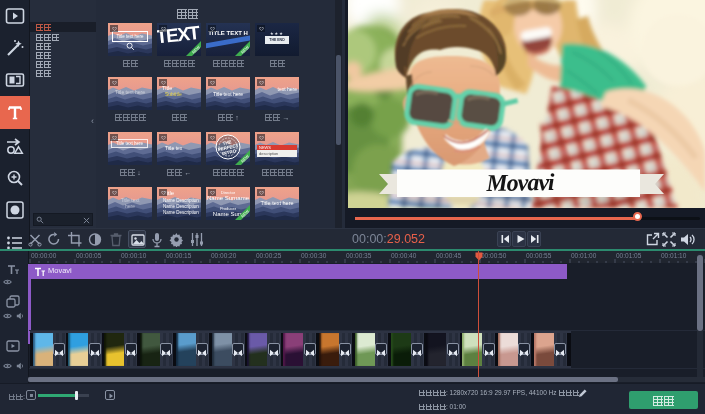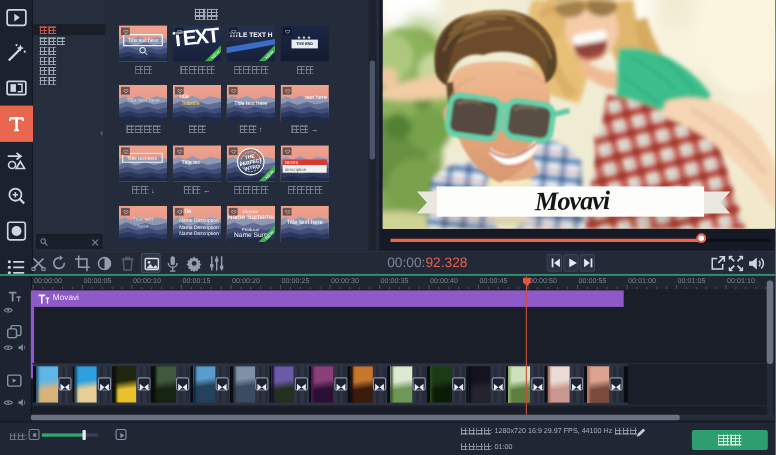--- a/index.html
+++ b/index.html
@@ -556,21 +556,21 @@
 <svg class="bic" width="15" height="15" viewBox="0 0 15 15" style="left:139px">
         <path d="M7.5 1l1 2 2-.5.5 2 2 .5-.5 2 1.5 1.5-1.5 1.5.5 2-2 .5-.5 2-2-.5-1 2-1-2-2 .5-.5-2-2-.5.5-2L0.5 8.5 2 7l-.5-2 2-.5.5-2 2 .5z" fill="#959daf"></path>
         <circle cx="7.5" cy="7.5" r="2.2" fill="#232936"></circle>
       </svg>
 <svg class="bic" width="14" height="15" viewBox="0 0 14 15" style="left:160px">
         <path d="M2.5 1v13M7 1v13M11.5 1v13" stroke="#959daf" stroke-width="1.3"></path>
         <rect x="1" y="8" width="3" height="3" fill="#959daf"></rect>
         <rect x="5.5" y="3" width="3" height="3" fill="#959daf"></rect>
         <rect x="10" y="9.5" width="3" height="3" fill="#959daf"></rect>
       </svg>
-<div id="timecode">00:00:<b>92.328</b></div>
+<div id="timecode">00:00:<b>29.052</b></div>
 <div class="bic" style="left:467px;top:2px;width:14px;height:16px;background:#2b3243;border:1px solid #3a4254;border-radius:2px"><svg width="14" height="14" viewBox="0 0 14 14">
           <rect x="3.5" y="3" width="1.6" height="8" fill="#e6eaf0"></rect>
           <path d="M11 3L5.8 7l5.2 4z" fill="#e6eaf0"></path>
         </svg></div>
 <div class="bic" style="left:482px;top:2px;width:14px;height:16px;background:#2b3243;border:1px solid #3a4254;border-radius:2px"><svg width="14" height="14" viewBox="0 0 14 14">
           <path d="M4.5 3l7 4-7 4z" fill="#e6eaf0"></path>
         </svg></div>
 <div class="bic" style="left:497px;top:2px;width:14px;height:16px;background:#2b3243;border:1px solid #3a4254;border-radius:2px"><svg width="14" height="14" viewBox="0 0 14 14">
           <rect x="8.9" y="3" width="1.6" height="8" fill="#e6eaf0"></rect>
           <path d="M3 3l5.2 4L3 11z" fill="#e6eaf0"></path>

